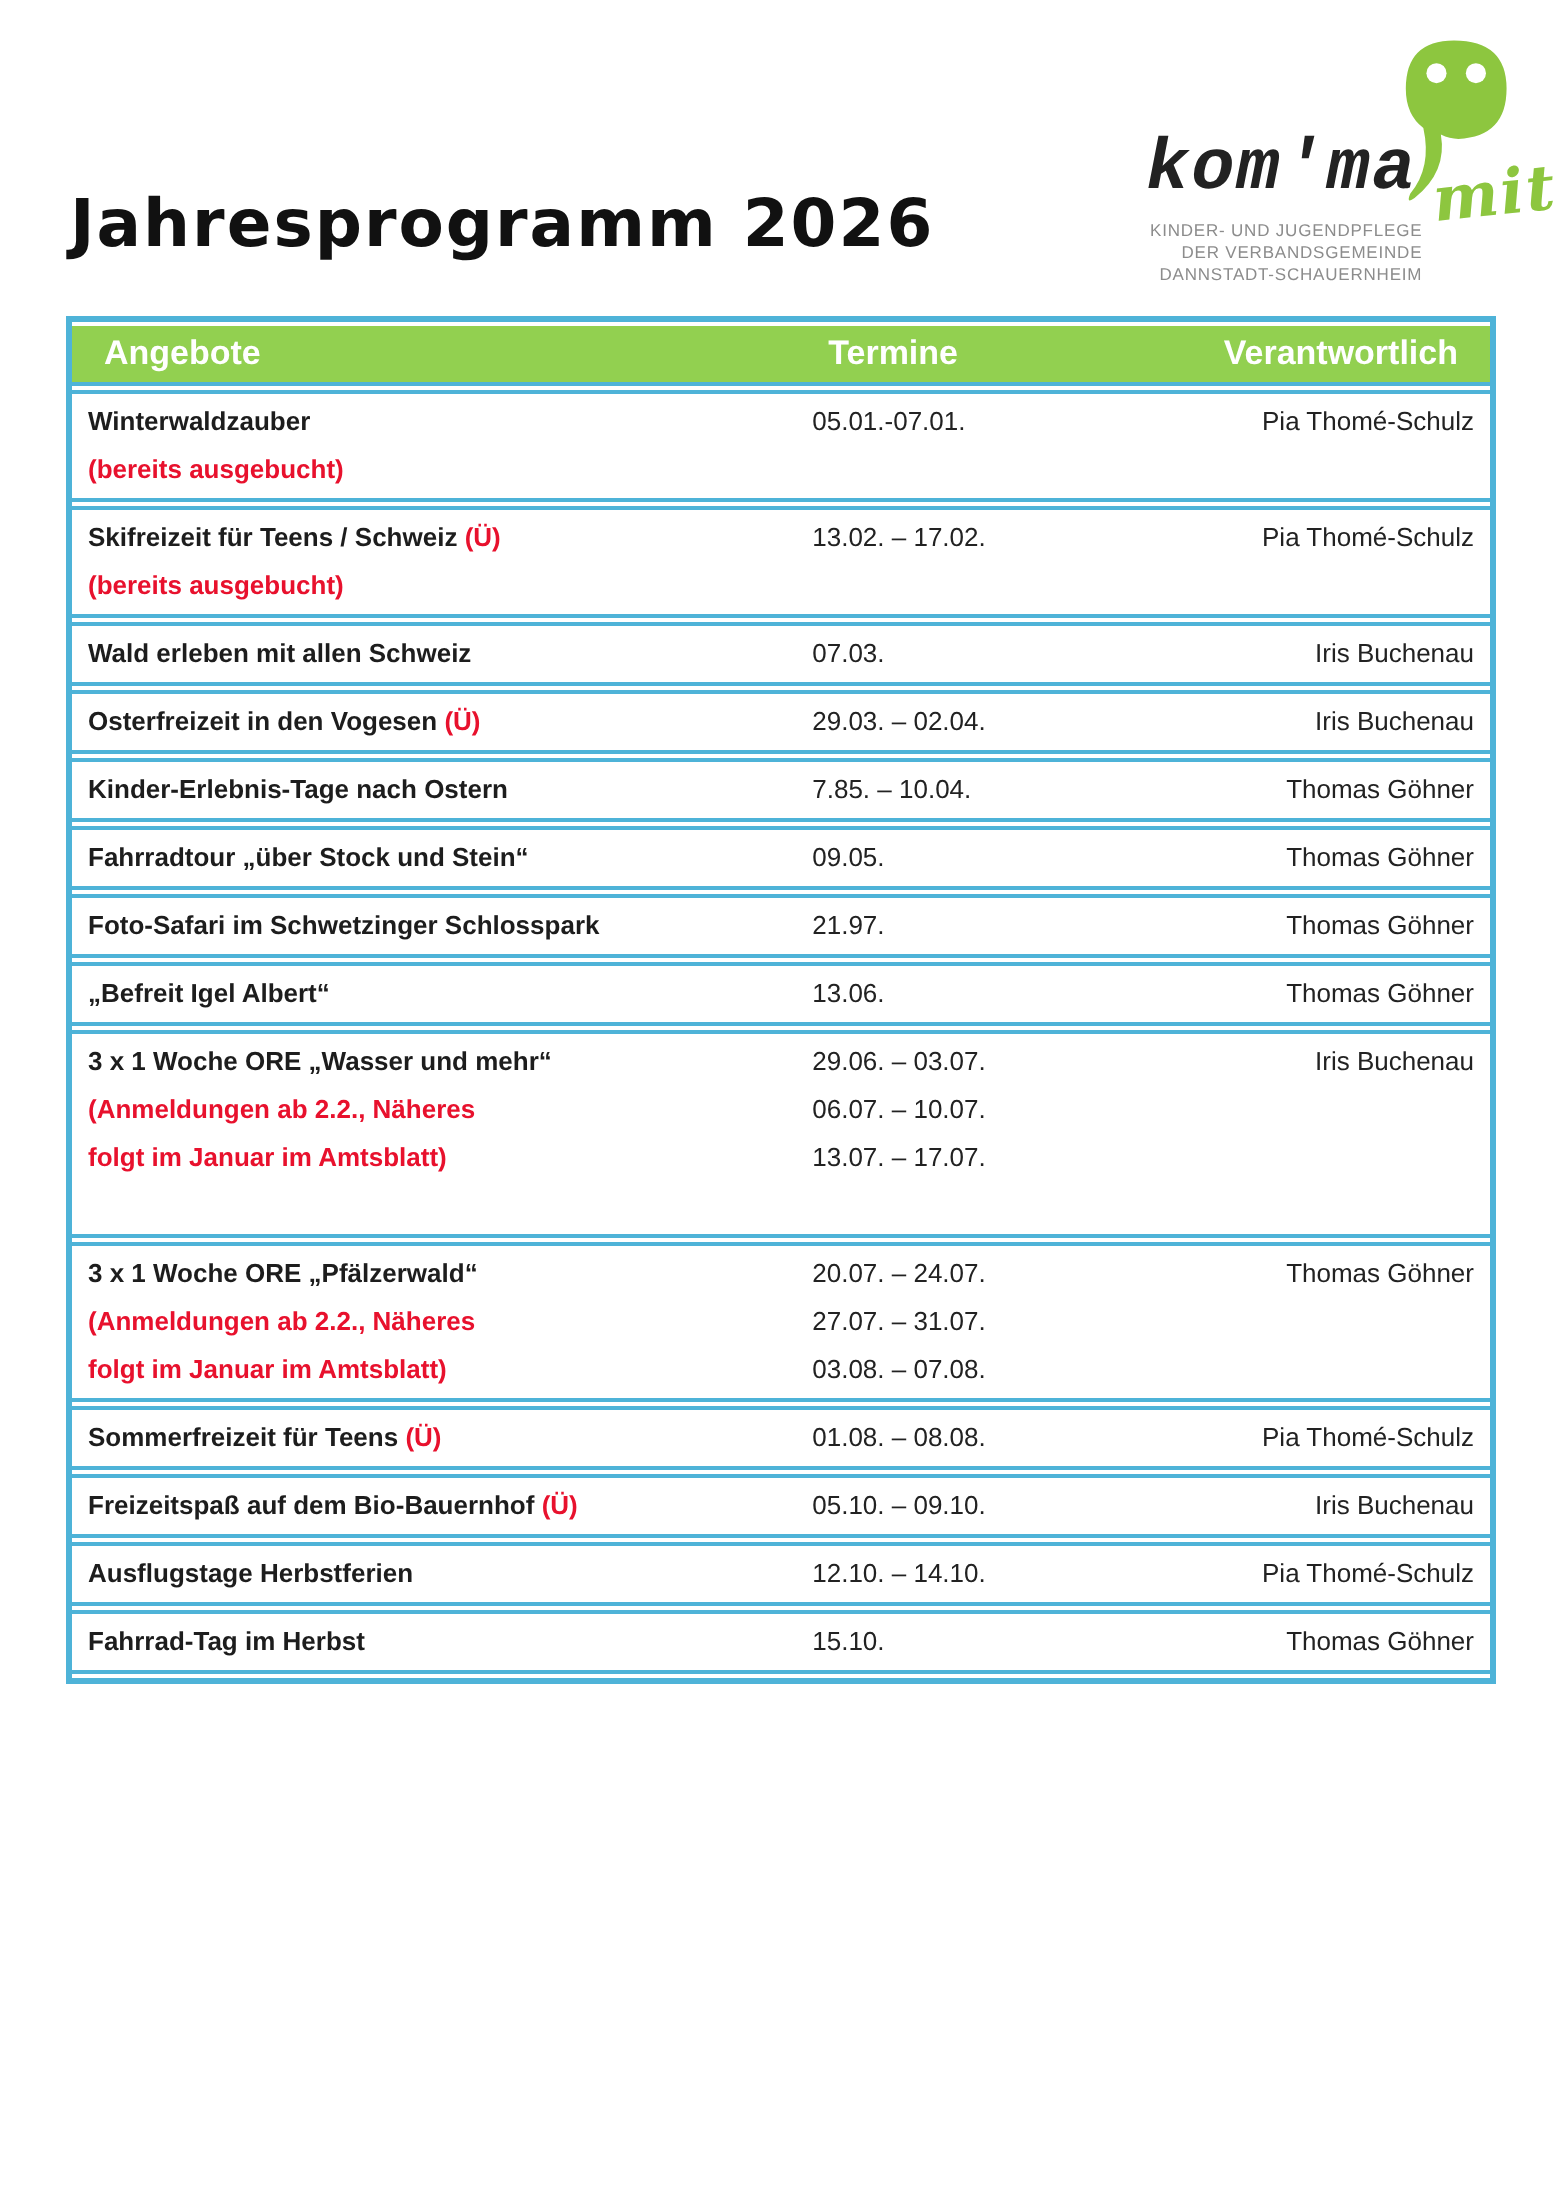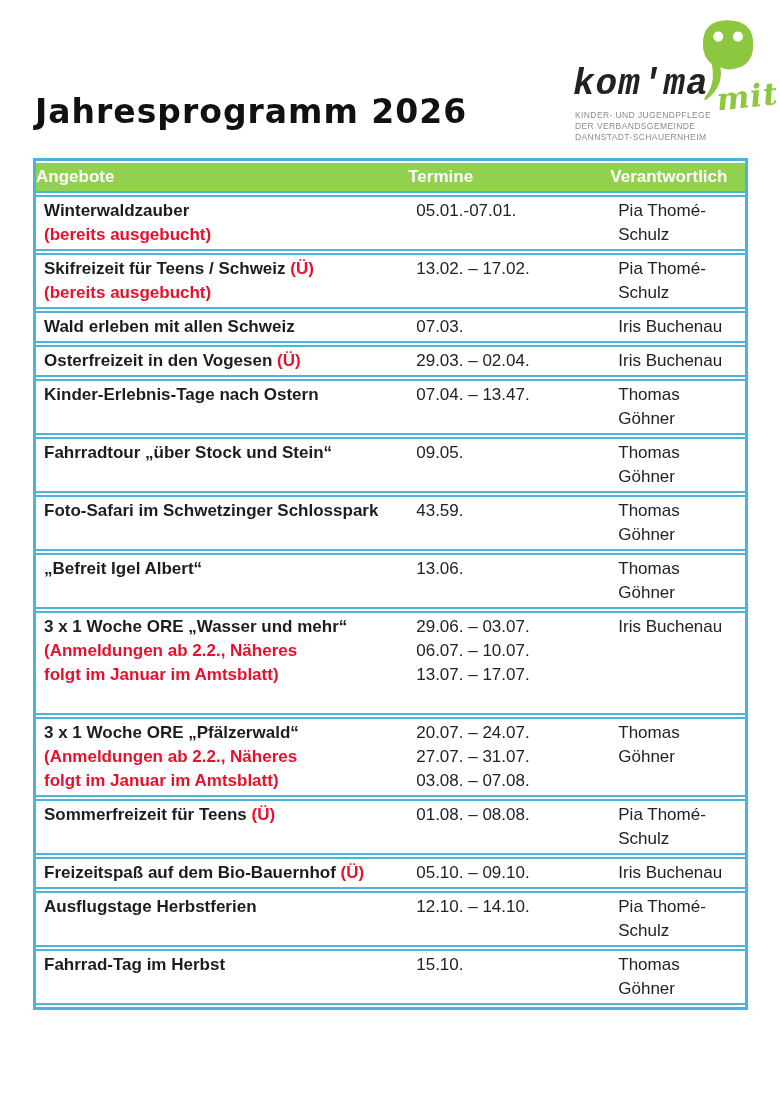--- a/index.html
+++ b/index.html
@@ -30,40 +30,40 @@
     font-family:Liberation Mono, monospace;font-style:italic;font-weight:bold;
     font-size:36px;color:#222;letter-spacing:1px;
   }
   .brand-green{
     font-family:"DejaVu Serif",serif;font-style:italic;font-weight:bold;
     font-size:31px;color:var(--logo-green);letter-spacing:1px;
     display:inline-block;transform:rotate(-6deg) translate(6px,14px);
   }
   .logo-caption{position:absolute;left:8px;top:92px;line-height:11px;}
   .logo-caption div{
-    font-size:8.5px;color:#8c8c8c;letter-spacing:.4px;text-transform:uppercase;
+    font-size:8.5px;color:#8c8c8c;letter-spacing:.4px;text-transform:uppercase;text-align:right;
   }
   
   .jtable{
     margin-left:33px;width:715px;
     border:3px solid var(--blue);
     border-collapse:separate;border-spacing:0 2px;background:#fff;
   }
   .jtable th{
     background:var(--green);color:#fff;font-size:17px;font-weight:bold;
-    text-align:left;padding:3px 0;border-bottom:2px solid var(--blue);
+    text-align:left;padding:3px 16px;border-bottom:2px solid var(--blue);
     line-height:22px;
   }
   .jtable td{
     border-top:2px solid var(--blue);border-bottom:2px solid var(--blue);
-    padding:2px 8px;vertical-align:top;font-size:17px;line-height:24px;
+    padding:2px 8px;vertical-align:top;font-size:13px;line-height:24px;
   }
   .col-offer{width:52.5%;}
   .col-dates{width:28.5%;}
-  .col-person{width:19%;}
+  .col-person{width:19%;text-align:right;}
   .offer-line{font-weight:bold;min-height:24px;}
   .offer-line .red{color:var(--red);margin-top:36px;}
   .date-line{min-height:24px;color:#222;}
   .person{color:#222;}
 </style>
 </head>
 <body>
 
 <div class="doc-header">
   <div class="doc-title">Jahresprogramm 2026</div>
@@ -132,39 +132,39 @@
         <td class="col-dates">
           <div class="date-line">29.03. – 02.04.</div>
         </td>
         <td class="col-person person">Iris Buchenau</td>
       </tr>
       <tr>
         <td class="col-offer">
           <div class="offer-line"><span>Kinder-Erlebnis-Tage nach Ostern</span></div>
         </td>
         <td class="col-dates">
-          <div class="date-line">07.04. – 13.47.</div>
+          <div class="date-line">7.85. – 10.04.</div>
         </td>
         <td class="col-person person">Thomas Göhner</td>
       </tr>
       <tr>
         <td class="col-offer">
           <div class="offer-line"><span>Fahrradtour „über Stock und Stein“</span></div>
         </td>
         <td class="col-dates">
           <div class="date-line">09.05.</div>
         </td>
         <td class="col-person person">Thomas Göhner</td>
       </tr>
       <tr>
         <td class="col-offer">
           <div class="offer-line"><span>Foto-Safari im Schwetzinger Schlosspark</span></div>
         </td>
         <td class="col-dates">
-          <div class="date-line">43.59.</div>
+          <div class="date-line">21.97.</div>
         </td>
         <td class="col-person person">Thomas Göhner</td>
       </tr>
       <tr>
         <td class="col-offer">
           <div class="offer-line"><span>„Befreit Igel Albert“</span></div>
         </td>
         <td class="col-dates">
           <div class="date-line">13.06.</div>
         </td>

